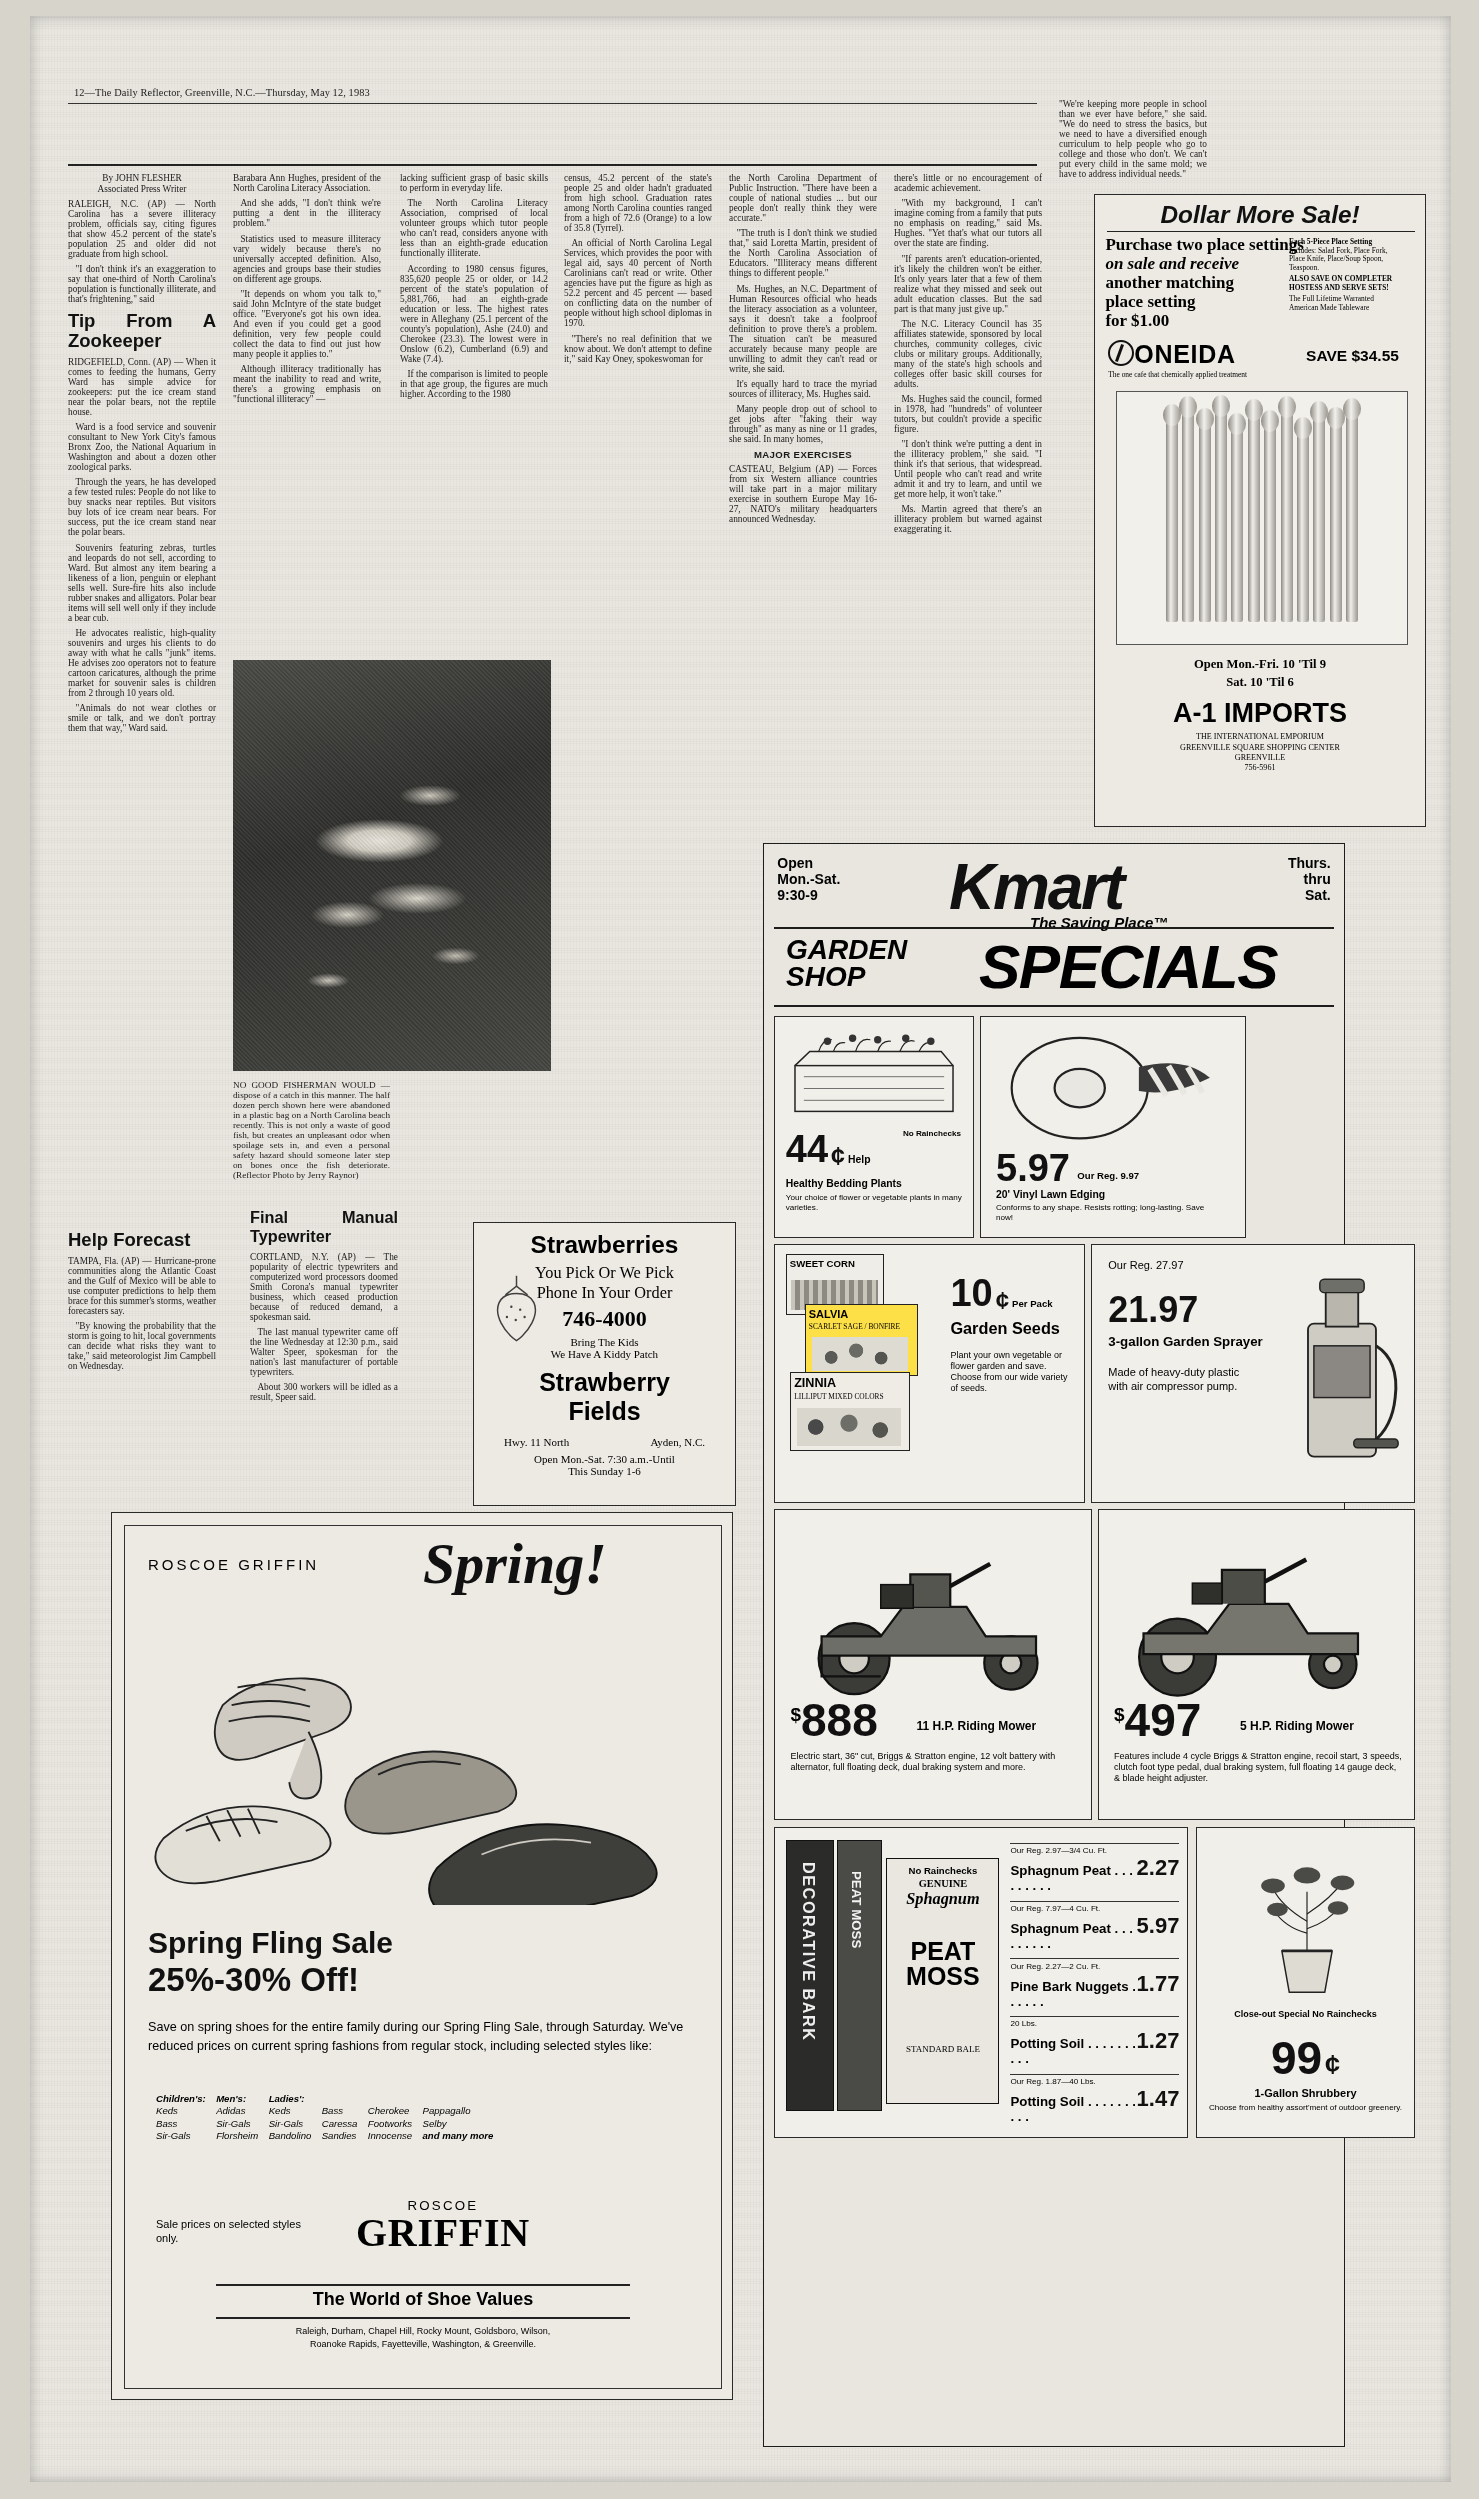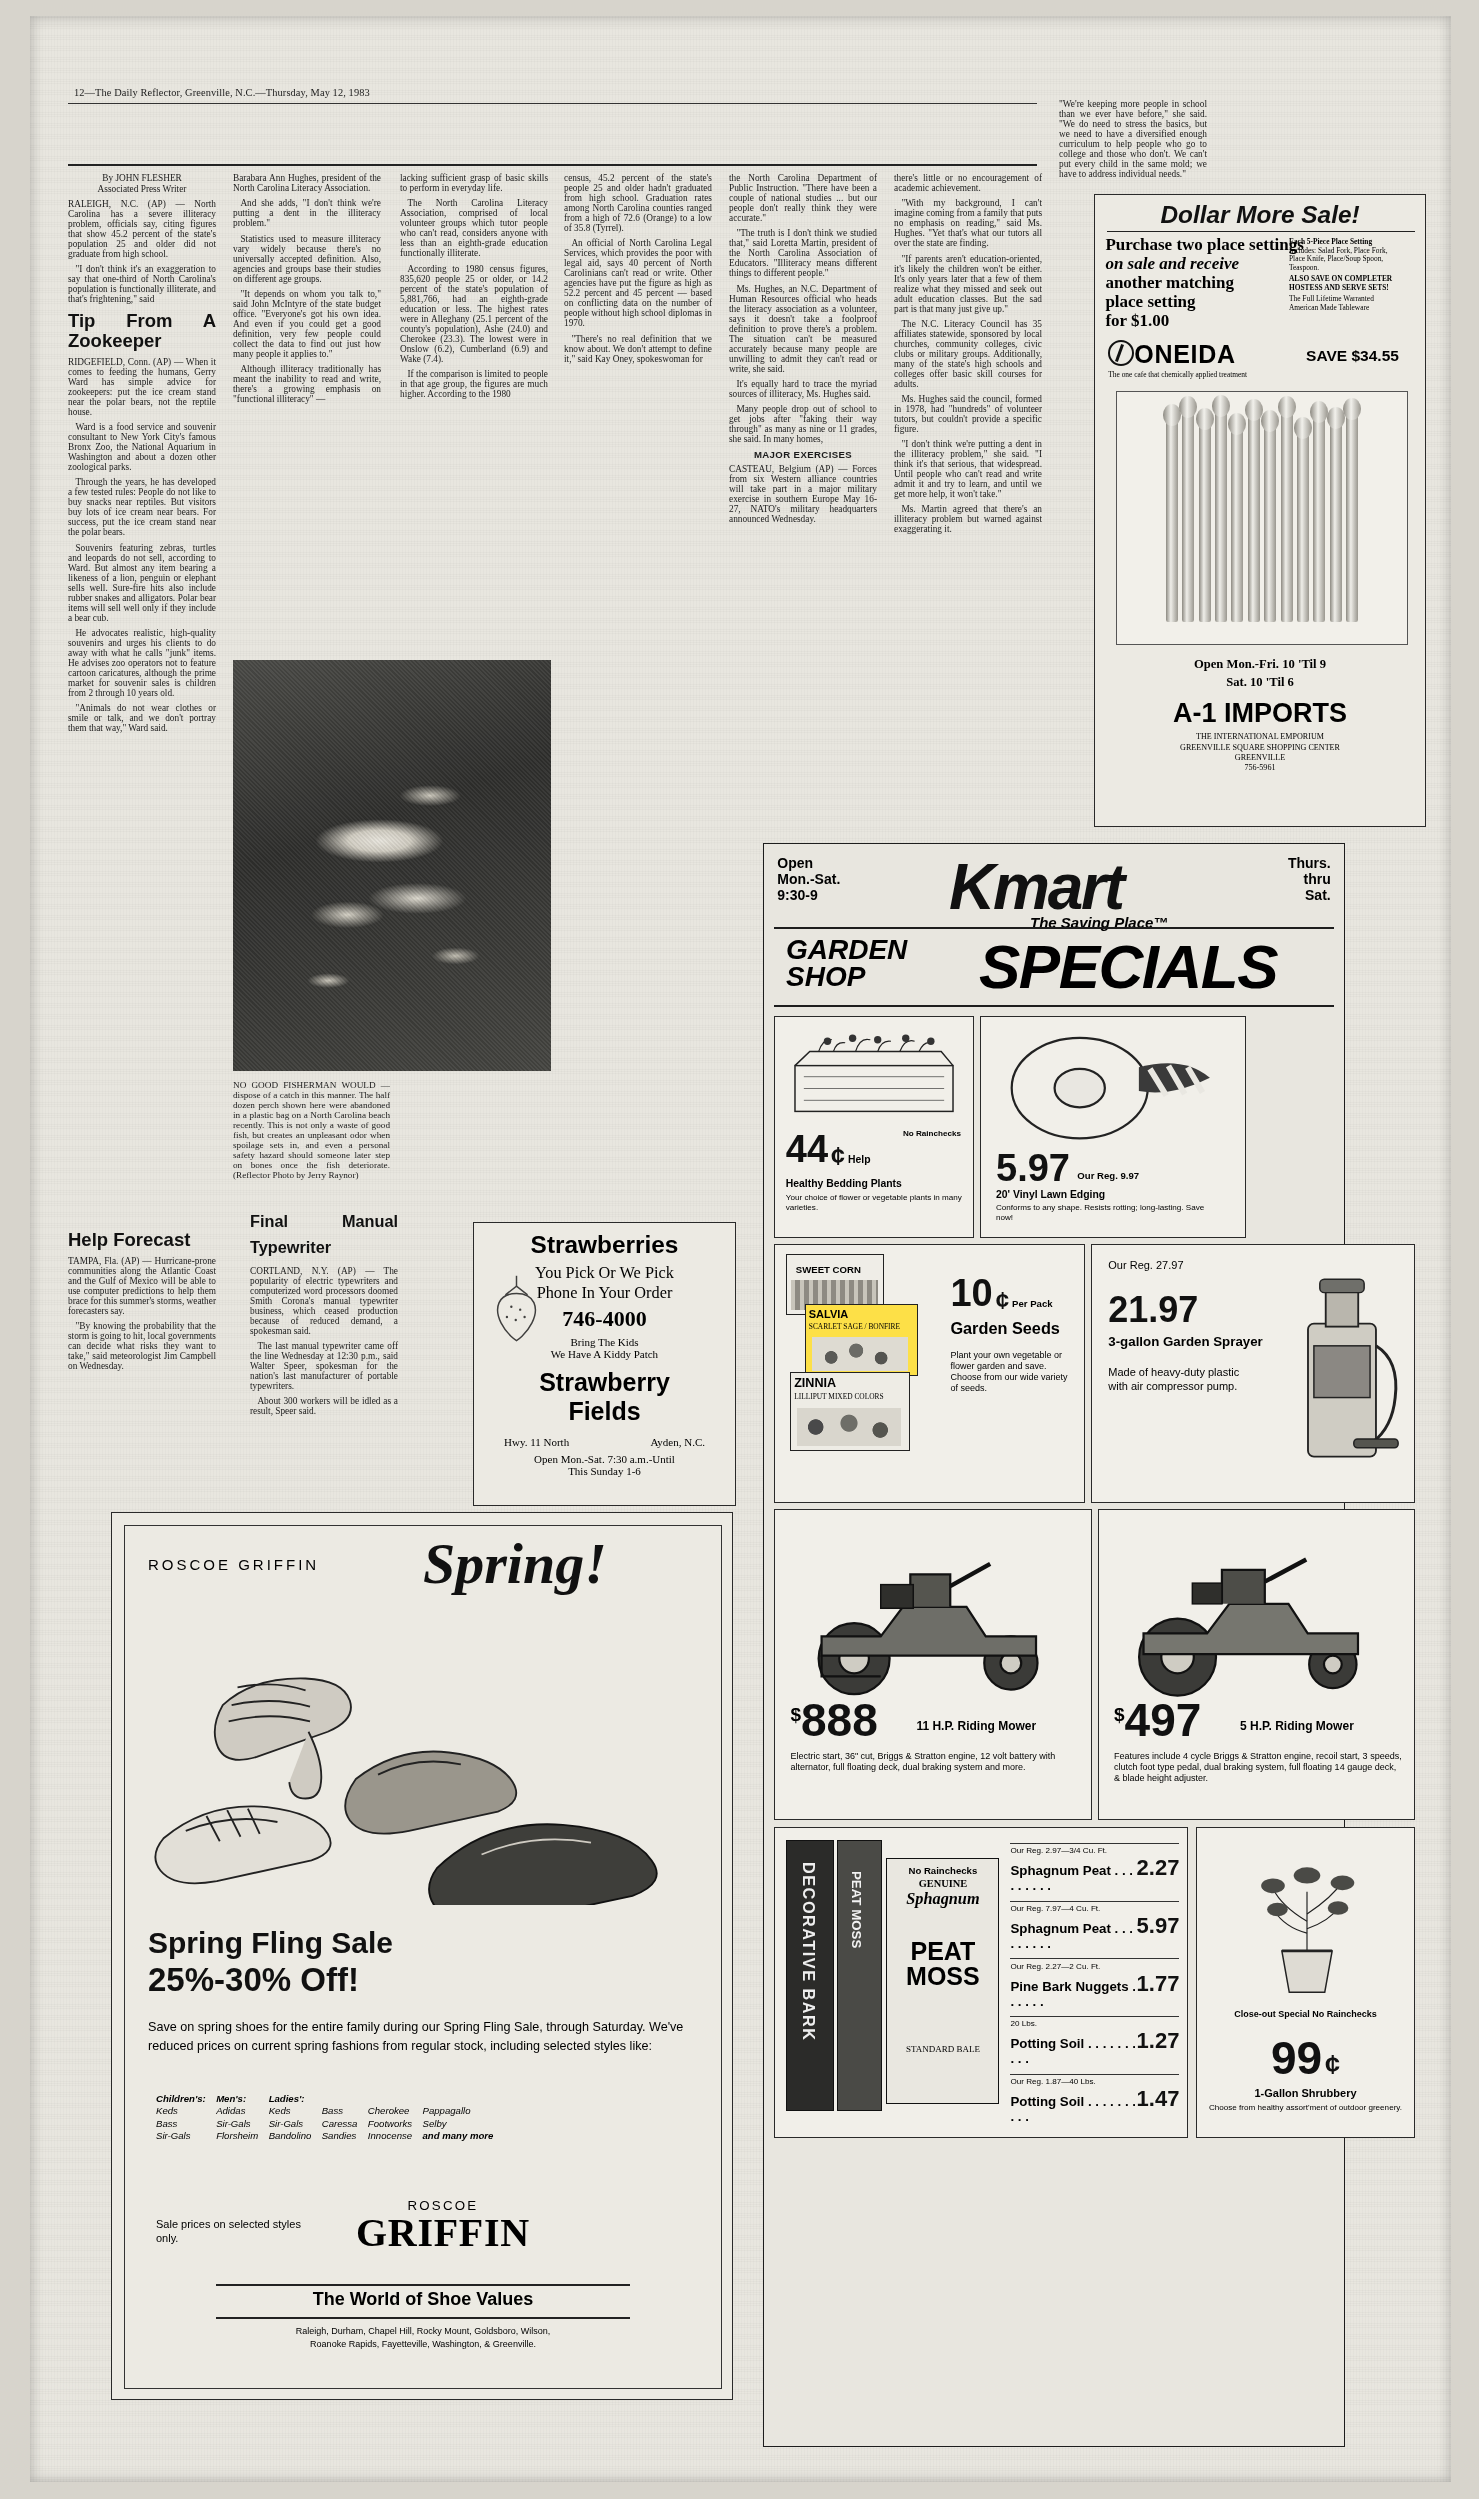--- a/index.html
+++ b/index.html
@@ -112,21 +112,21 @@
 
     <div class="photo" style="left:203px;top:644px;width:318px;height:411px;">
       <div class="fish"></div>
         <div class="grain"></div>
     </div>
     <div class="caption" style="left:203px;top:1064px;width:157px;">
       <span>NO GOOD FISHERMAN WOULD — dispose of a catch in this manner. The half dozen perch shown here were abandoned in a plastic bag on a North Carolina beach recently. This is not only a waste of good fish, but creates an unpleasant odor when spoilage sets in, and even a personal safety hazard should someone later step on bones once the fish deteriorate. (Reflector Photo by Jerry Raynor)</span>
     </div>
 
     <div class="col" style="left:220px;top:1184px;width:148px;">
-      <div class="subhead" style="font-size:16.3px;line-height:26px;">Final Manual Typewriter</div>
+      <div class="subhead" style="font-size:16.3px;line-height:19px;">Final Manual Typewriter</div>
       <p class="noind">CORTLAND, N.Y. (AP) — The popularity of electric typewriters and computerized word processors doomed Smith Corona's manual typewriter business, which ceased production because of reduced demand, a spokesman said.</p>
       <p>The last manual typewriter came off the line Wednesday at 12:30 p.m., said Walter Speer, spokesman for the nation's last manufacturer of portable typewriters.</p>
       <p>About 300 workers will be idled as a result, Speer said.</p>
     </div>
 
     <div class="col" style="left:370px;top:157px;width:148px;">
       <p class="noind">lacking sufficient grasp of basic skills to perform in everyday life.</p>
       <p>The North Carolina Literacy Association, comprised of local volunteer groups which tutor people who can't read, considers anyone with less than an eighth-grade education functionally illiterate.</p>
       <p>According to 1980 census figures, 835,620 people 25 or older, or 14.2 percent of the state's population of 5,881,766, had an eighth-grade education or less. The highest rates were in Alleghany (25.1 percent of the county's population), Ashe (24.0) and Cherokee (23.3). The lowest were in Onslow (6.2), Cumberland (6.9) and Wake (7.4).</p>
       <p>If the comparison is limited to people in that age group, the figures are much higher. According to the 1980</p>
@@ -313,21 +313,21 @@
           <span class="sans b" style="font-size:9.6px;margin-bottom:9px;">Our Reg. 9.97</span>
         </div>
         <div class="sans b" style="position:absolute;left:15px;top:172px;font-size:10.4px;">20' Vinyl Lawn Edging</div>
         <div class="tiny" style="position:absolute;left:15px;top:186px;width:222px;font-family:'Liberation Sans',sans-serif;">Conforms to any shape. Resists rotting; long-lasting. Save now!</div>
       </div>
 
 
       <div class="cell" style="left:10.4px;top:400px;width:311px;height:259px;">
         <div style="position:absolute;left:10.4px;top:9px;width:148px;height:237px;">
           <div style="position:absolute;left:0;top:0;width:96px;height:59px;border:1.1px solid #222;background:#efede7;">
-            <div class="sans b" style="font-size:9.6px;margin:9px;">SWEET CORN</div>
+            <div class="sans b" style="font-size:9.6px;margin:3px;">SWEET CORN</div>
             <div style="position:absolute;left:4.4px;bottom:4.4px;width:87px;height:30px;background:
                  repeating-linear-gradient(90deg,#c8c5bb 0 4.4px,#8d8a82 4.4px 9px);"></div>
           </div>
           <div style="position:absolute;left:19px;top:50px;width:111px;height:70px;border:1.1px solid #222;background:#fde047;">
             <div class="sans b" style="font-size:11px;margin:3px;">SALVIA</div>
             <div class="tiny2" style="margin-left:3px;">SCARLET SAGE / BONFIRE</div>
             <div style="position:absolute;left:6px;bottom:4.4px;width:96px;height:34px;background:
                  radial-gradient(circle at 20% 60%,#5a5a56 0 6px,transparent 6.7px),
                  radial-gradient(circle at 46% 40%,#6b6b66 0 6.7px,transparent 7.4px),
                  radial-gradient(circle at 72% 62%,#545450 0 6px,transparent 6.7px),#dedbd2;"></div>

